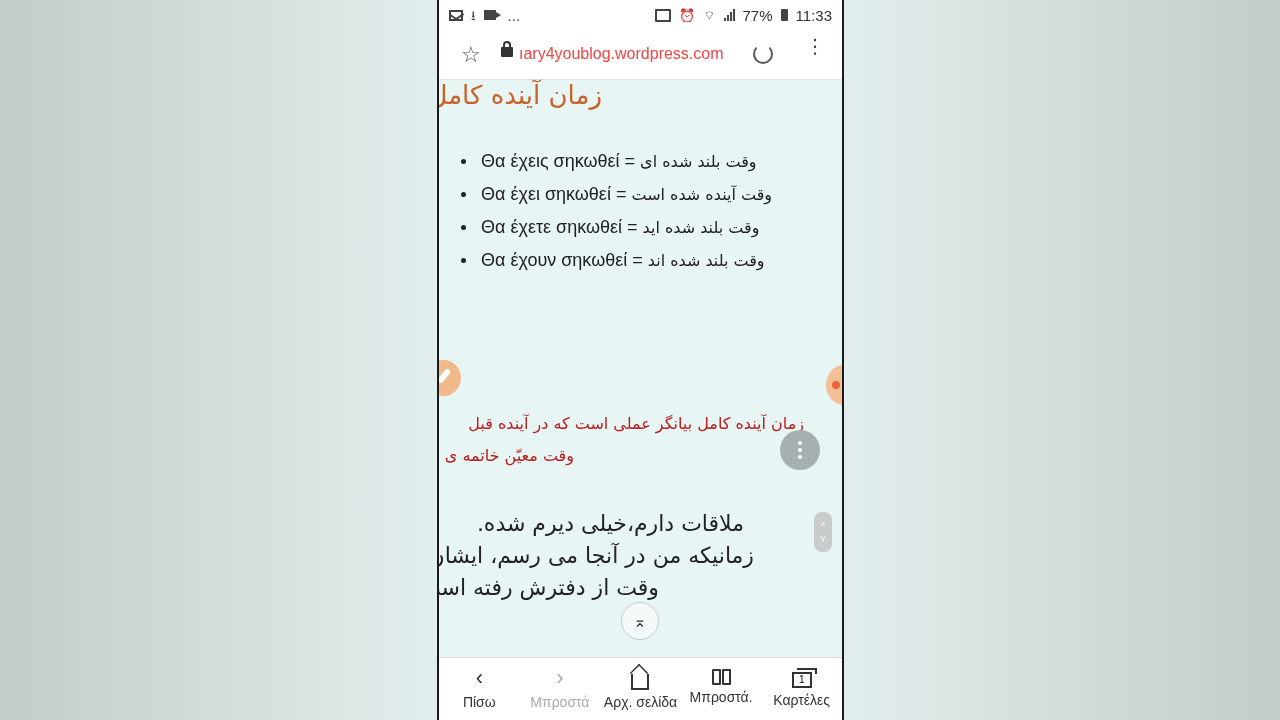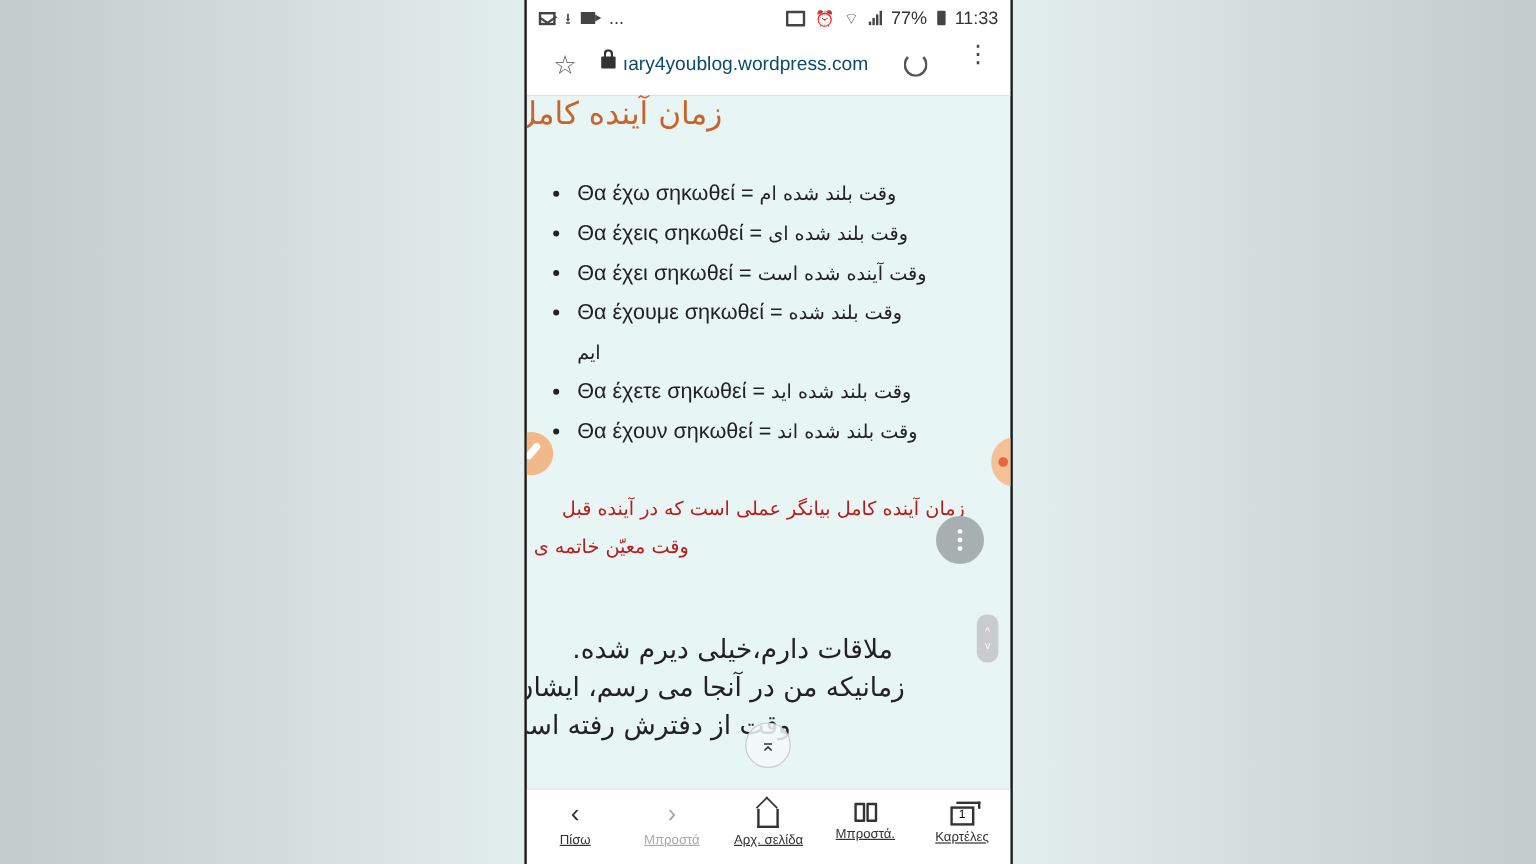--- a/index.html
+++ b/index.html
@@ -34,21 +34,21 @@
     .sb-text { font-size: 15px; color: #333; }
 
     .url-bar {
       position: absolute; left: 0; top: 30px; width: 100%; height: 50px;
       background: #ffffff; display: flex; align-items: center;
       border-bottom: 1px solid #e0e0e0;
     }
     .url-star { position: absolute; left: 22px; top: 12px; font-size: 22px; color: #555; }
     .url-lock { position: absolute; left: 62px; top: 17px; width: 12px; height: 10px; background: #333; border-radius: 1px; }
     .url-lock::before { content: ""; position: absolute; left: 2px; top: -6px; width: 4px; height: 6px; border: 2px solid #333; border-bottom: none; border-radius: 4px 4px 0 0; }
-    .url-text { position: absolute; left: 80px; top: 15px; font-size: 16px; color: #0c4a6e; white-space: nowrap; }
+    .url-text { position: absolute; left: 80px; top: 15px; font-size: 16px; color: #ef4444; white-space: nowrap; }
     .url-reload { position: absolute; left: 314px; top: 14px; width: 20px; height: 20px; border: 2px solid #555; border-radius: 50%; border-top-color: transparent; }
     .url-menu { position: absolute; left: 366px; top: 12px; font-size: 20px; color: #444; line-height: 8px; width: 6px; text-align: center; }
 
     .content { position: absolute; left: 0; top: 80px; width: 100%; height: 577px; direction: rtl; }
     .heading {
       position: absolute; right: 240px; top: 0; white-space: nowrap;
       font-family: "DejaVu Sans", sans-serif; font-size: 26px; color: #c8642a; direction: rtl;
     }
     .list { position: absolute; left: 20px; top: 65px; width: 380px; direction: ltr; list-style: none; }
     .list li { position: relative; padding-left: 22px; font-size: 18px; color: #222; line-height: 33px; }
@@ -61,21 +61,21 @@
       position: absolute; right: 38px; top: 328px; width: 380px; direction: rtl; white-space: nowrap;
       font-family: "DejaVu Sans", sans-serif; font-size: 16px; color: #b91c1c; line-height: 32px; text-align: right;
     }
     .para2 { position: absolute; right: 268px; top: 360px; }
 
     .example {
       position: absolute; right: 28px; top: 428px; width: 400px; direction: rtl; white-space: nowrap;
       font-family: "DejaVu Sans", sans-serif; font-size: 22px; color: #222; line-height: 32px; text-align: right;
     }
     .ex-line { display: block; }
-    .ex-line.l2 { padding-right: 70px; margin-top: 18px; }
+    .ex-line.l2 { padding-right: 70px; }
     .ex-line.l3 { padding-right: 60px; }
     .ex-line.l4 { padding-right: 155px; }
 
     .fab-left { position: absolute; left: -14px; top: 280px; width: 36px; height: 36px; border-radius: 50%; background: #f2b27e; opacity: 0.9; }
     .fab-left::after { content: ""; position: absolute; left: 16px; top: 8px; width: 6px; height: 16px; background: #fff; border-radius: 3px; transform: rotate(40deg); }
     .fab-right { position: absolute; right: -20px; top: 285px; width: 36px; height: 40px; border-radius: 50%; background: #f4c197; }
     .fab-right::after { content: ""; position: absolute; left: 6px; top: 16px; width: 8px; height: 8px; border-radius: 50%; background: #e8643a; }
     .more-fab {
       position: absolute; left: 341px; top: 350px; width: 40px; height: 40px; border-radius: 50%;
       background: #a7b0b0; display: flex; flex-direction: column; align-items: center; justify-content: center; gap: 3px;
@@ -93,21 +93,21 @@
     }
 
     .bottom-nav {
       position: absolute; left: 0; top: 657px; width: 100%; height: 63px;
       background: #ffffff; border-top: 1px solid #dcdcdc;
       display: flex; justify-content: space-around; align-items: flex-start; padding-top: 8px;
     }
     .nav-item { display: flex; flex-direction: column; align-items: center; width: 76px; }
     .nav-icon { height: 24px; font-size: 22px; color: #333; line-height: 24px; }
     .nav-item.disabled .nav-icon, .nav-item.disabled .nav-label { color: #aaa; }
-    .nav-label { font-size: 11px; color: #333; margin-top: 4px; white-space: nowrap; text-decoration: underline; }
+    .nav-label { font-size: 14px; color: #333; margin-top: 4px; white-space: nowrap; }
     .home-ic { width: 18px; height: 16px; border: 2px solid #333; border-top: none; position: relative; margin-top: 8px; }
     .home-ic::before { content: ""; position: absolute; left: -3px; top: -10px; width: 16px; height: 16px; border-left: 2px solid #333; border-top: 2px solid #333; transform: rotate(45deg) scale(0.72); }
     .book-ic { display: flex; gap: 1px; margin-top: 3px; }
     .book-ic span { width: 9px; height: 16px; border: 2px solid #333; border-radius: 1px; }
     .tabs-ic { width: 20px; height: 16px; border: 2px solid #333; position: relative; margin-top: 6px; font-size: 10px; text-align: center; line-height: 12px; }
     .tabs-ic::before { content: ""; position: absolute; left: 3px; top: -6px; width: 18px; height: 4px; border: 2px solid #333; border-bottom: none; border-left: none; }
   </style>
 </head>
 <body>
 
@@ -142,35 +142,26 @@
     <span class="url-text">ıary4youblog.wordpress.com</span>
     <span class="url-reload"></span>
     <span class="url-menu">⋮</span>
   </div>
 
   <div class="content">
     <div class="heading">زمان آینده کامل</div>
 
     <ul class="list">
       <li>
-        <span class="greek">Θα έχω σηκωθεί =</span>
-        <span class="persian">وقت بلند شده ام</span>
-      </li>
-      <li>
         <span class="greek">Θα έχεις σηκωθεί =</span>
         <span class="persian">وقت بلند شده ای</span>
       </li>
       <li>
         <span class="greek">Θα έχει σηκωθεί =</span>
         <span class="persian">وقت آینده شده است</span>
-      </li>
-      <li>
-        <span class="greek">Θα έχουμε σηκωθεί =</span>
-        <span class="persian">وقت بلند شده</span>
-        <span class="persian wrap">ایم</span>
       </li>
       <li>
         <span class="greek">Θα έχετε σηκωθεί =</span>
         <span class="persian">وقت بلند شده اید</span>
       </li>
       <li>
         <span class="greek">Θα έχουν σηκωθεί =</span>
         <span class="persian">وقت بلند شده اند</span>
       </li>
     </ul>

